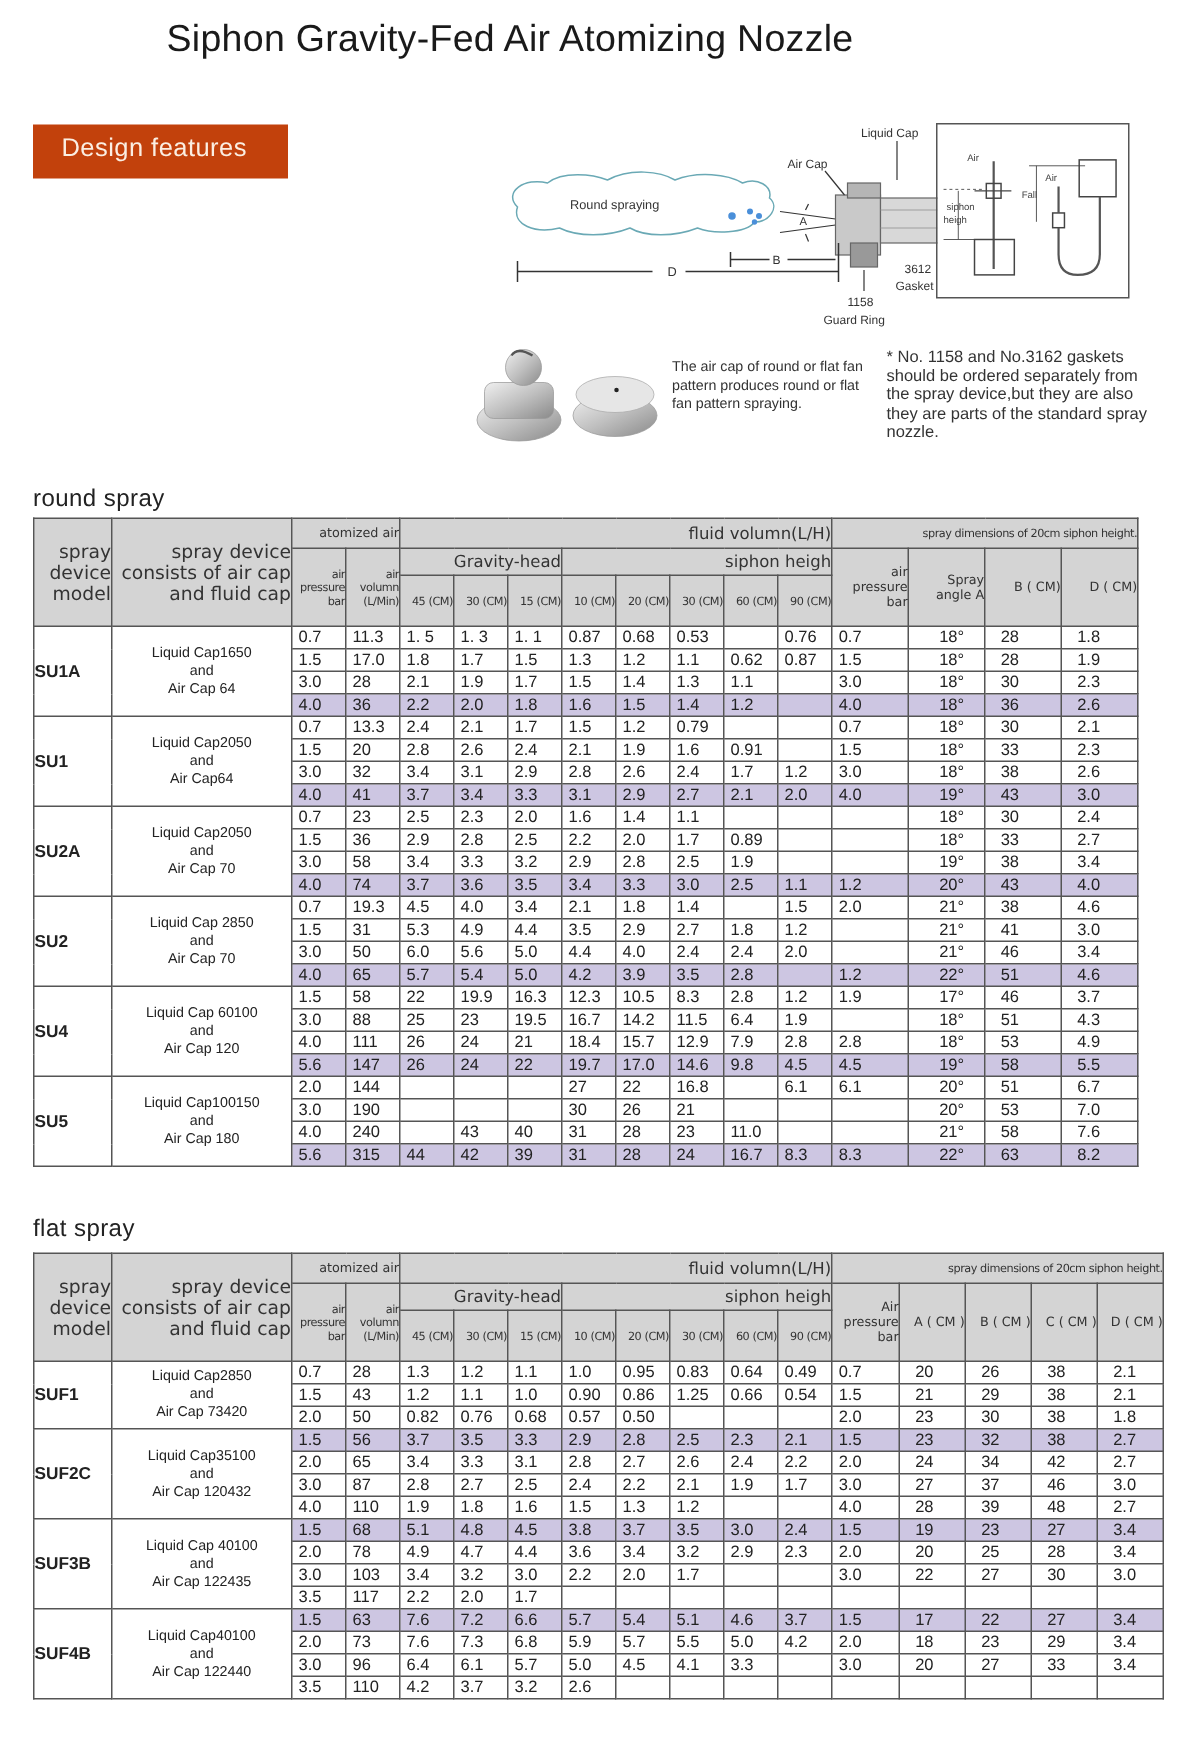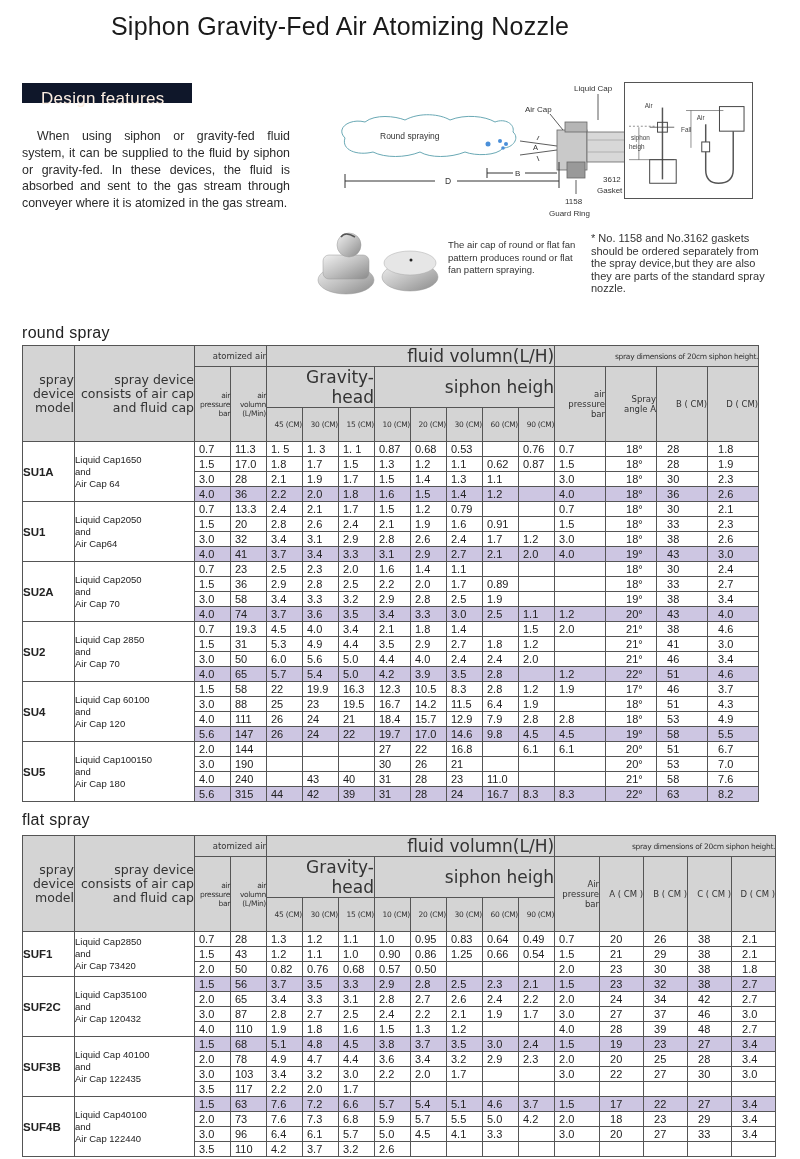--- a/index.html
+++ b/index.html
@@ -1,21 +1,21 @@
 <!DOCTYPE html>
 <html><head>
 <meta charset="utf-8">
 <style>
   * { box-sizing: border-box; margin: 0; padding: 0; }
   html, body { width: 800px; height: 1159px; background: #ffffff; overflow: hidden; }
   body { font-family: "Liberation Sans", "DejaVu Sans", sans-serif; color: #222; position: relative; }
 
   .title { position: absolute; top: 12px; left: 0; width: 680px; text-align: center; font-size: 25px; font-weight: normal; color: #1a1a1a; letter-spacing: 0.2px; }
 
-  .design-badge { position: absolute; left: 22px; top: 83px; width: 170px; height: 20px; background: #0f172a; color: #fbeee2; font-size: 17px; line-height: 32px; padding-left: 19px; letter-spacing: 0.3px; }
+  .design-badge { position: absolute; left: 22px; top: 83px; width: 170px; height: 36px; background: #c2410c; color: #fbeee2; font-size: 17px; line-height: 32px; padding-left: 19px; letter-spacing: 0.3px; }
 
   .design-text { position: absolute; left: 22px; top: 128px; width: 268px; font-size: 12.4px; line-height: 16.8px; color: #2a2a2a; }
   .design-text p { text-indent: 15px; text-align: justify; }
 
   .diagram { position: absolute; left: 325px; top: 78px; width: 300px; height: 150px; }
   .diagram svg { width: 100%; height: 100%; }
 
   .siphon-box { position: absolute; left: 624px; top: 82px; width: 129px; height: 117px; border: 1.5px solid #555; }
   .siphon-box svg { width: 100%; height: 100%; }
 
@@ -27,40 +27,39 @@
 
   .section-label { position: absolute; left: 22px; font-size: 16px; color: #222; letter-spacing: 0.3px; }
   .sec-round { top: 324px; }
   .sec-flat { top: 811px; }
 
   table.spec { position: absolute; left: 22px; border-collapse: collapse; table-layout: fixed; font-size: 11px; }
   table.spec td, table.spec th { border: 1px solid #555; }
   table.spec th { background: #d4d4d4; font-weight: normal; color: #333; text-align: right; font-family: "DejaVu Sans", sans-serif; }
   table.spec td { height: 15px; padding: 0 0 0 4px; text-align: left; color: #222; font-size: 11px; white-space: nowrap; }
   table.spec td.model { text-align: left; font-weight: bold; font-size: 11.5px; padding: 0; background: #fff; }
-  table.spec td.consists { font-size: 9.5px; line-height: 12px; padding: 0; white-space: normal; background: #fff; }
+  table.spec td.consists { text-align: center; font-size: 9.5px; line-height: 12px; padding: 0; white-space: normal; background: #fff; }
   table.spec td.deg { padding-left: 20px; margin-top: 40px; }
   table.spec td.num-c { padding-left: 10px; }
   table.spec tr.hl td.cell { background: #cdc6e2; }
   .th-big { font-size: 12.5px; line-height: 14px; }
-  .th-mid { font-size: 17px; margin-top: 33px; }
+  .th-mid { font-size: 11px; margin-top: 33px; }
   .th-sm { font-size: 8.5px; line-height: 10px; }
   .th-xs { font-size: 7.5px; line-height: 9px; letter-spacing: -0.3px; }
 
   #round-table { top: 345px; width: 731px; }
   #flat-table { top: 835px; width: 751px; }
 </style>
 </head>
 <body>
 
 <h1 class="title">Siphon Gravity-Fed Air Atomizing Nozzle</h1>
 
 <div class="design-badge">Design features</div>
 <div class="design-text">
-  <p>When using siphon or gravity-fed fluid system, it can be supplied to the fluid by siphon or gravity-fed. In these devices, the fluid is absorbed and sent to the gas stream through conveyer where it is atomized in the gas stream.</p>
 </div>
 
 <div class="diagram">
   <svg viewBox="0 0 300 150" xmlns="http://www.w3.org/2000/svg">
     <path d="M20,60 C10,50 25,40 40,44 C50,36 70,38 80,42 C95,34 115,36 125,42 C140,36 160,38 170,44 C180,40 190,46 188,54 C195,60 188,70 178,70 C172,78 150,78 140,74 C125,80 105,80 95,74 C80,80 60,80 48,74 C32,78 16,72 20,60 Z" fill="none" stroke="#6aa9b5" stroke-width="1"></path>
     <text x="55" y="61" font-size="8.5" fill="#333" font-family="Liberation Sans, sans-serif">Round  spraying</text>
     <circle cx="163" cy="66" r="2.5" fill="#4a8fd9"></circle>
     <circle cx="175" cy="63" r="2" fill="#4a8fd9"></circle>
     <circle cx="181" cy="66" r="2" fill="#4a8fd9"></circle>
     <circle cx="178" cy="70" r="1.8" fill="#4a8fd9"></circle>

